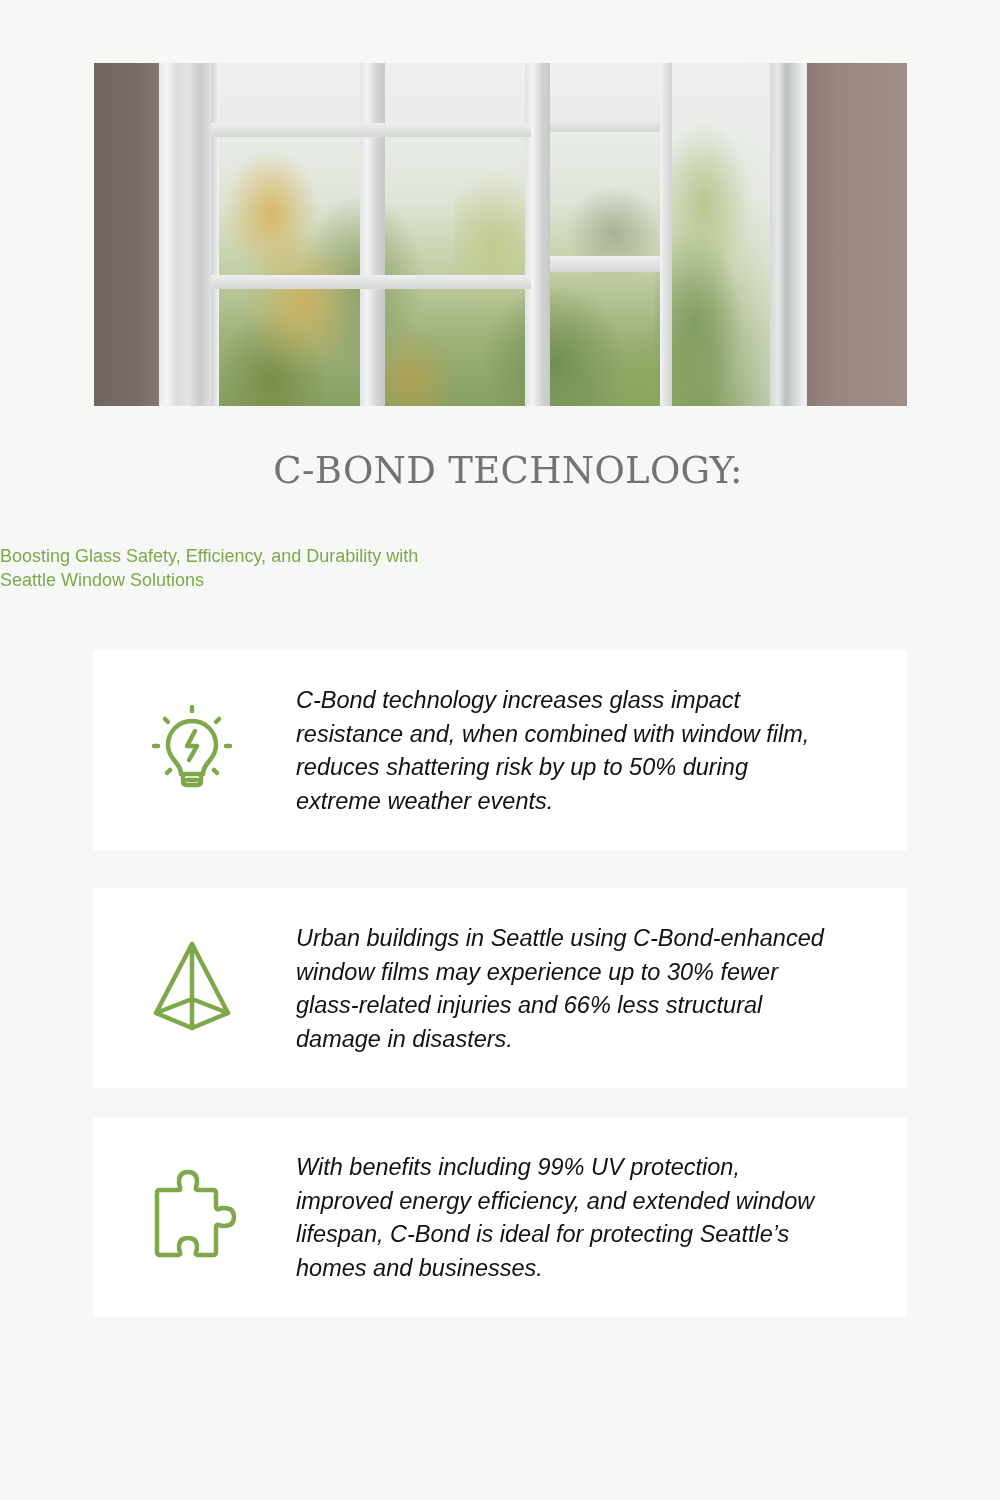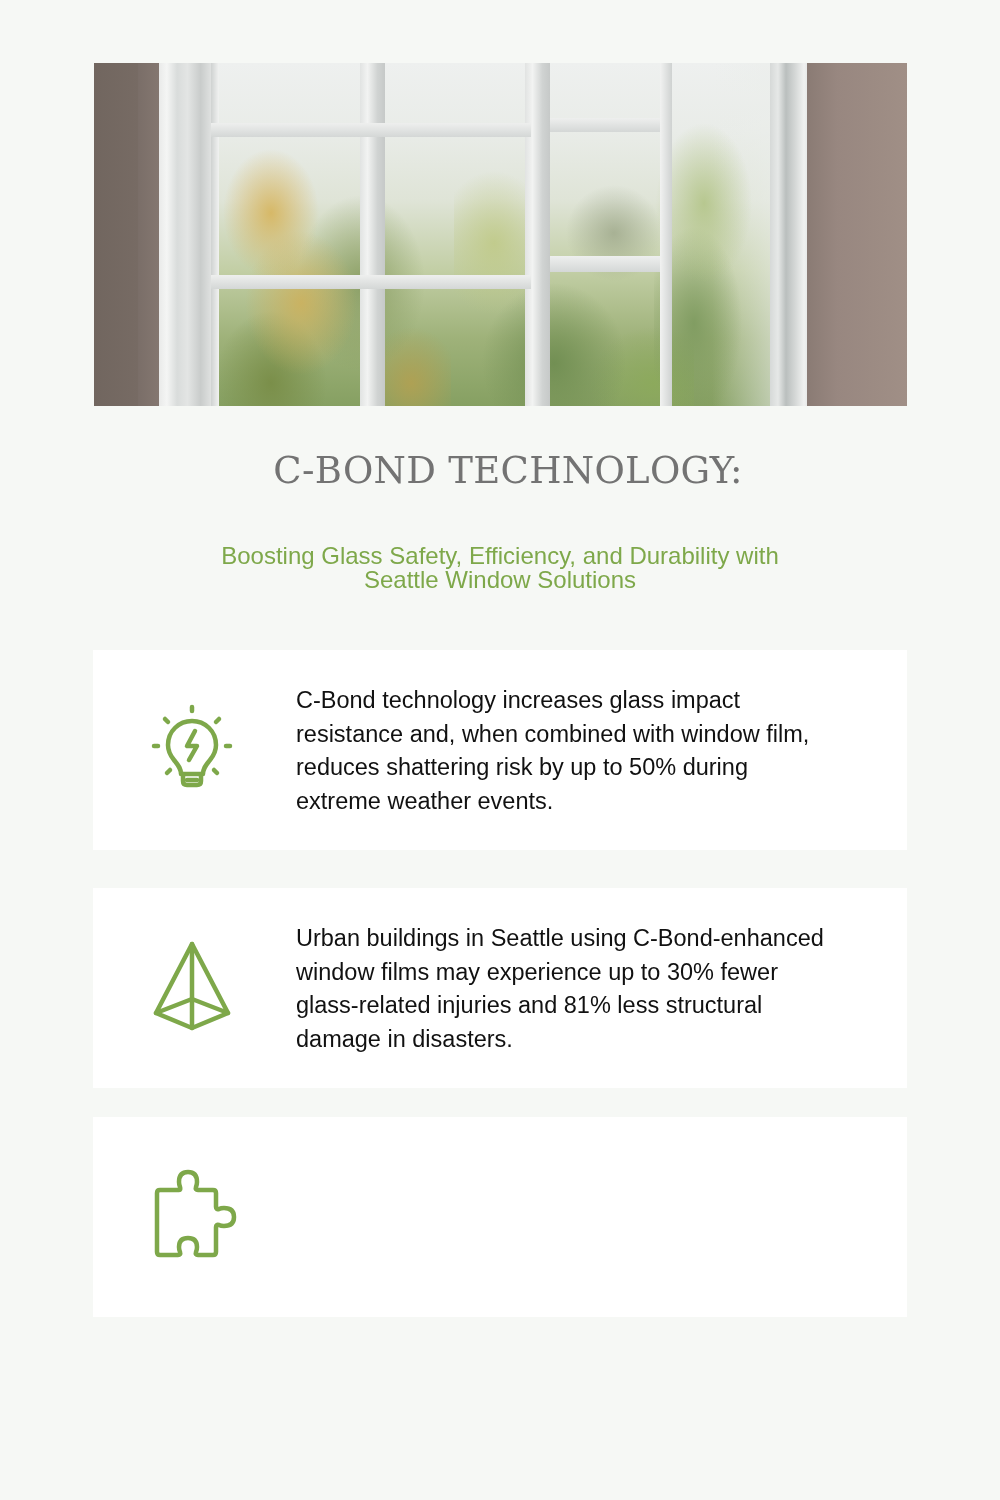--- a/index.html
+++ b/index.html
@@ -95,23 +95,22 @@
       line-height: 46px;
       letter-spacing: 0.3px;
       color: #737373;
       margin: 8px;
       font-weight: normal;
     }
     .subtitle {
       position: absolute;
       left: 0; top: 544px;
       width: 1000px;
-      text-align: center;
       font-family: "Liberation Sans", "DejaVu Sans", sans-serif;
-      font-size: 24px;
+      font-size: 18px;
       line-height: 24px;
       color: #7ea84a;
       margin: 0;
     }
 
     
     .card {
       position: absolute;
       left: 93px;
       width: 814px;
@@ -126,20 +125,21 @@
     .card .icon svg { width: 100px; height: 100px; display: block; }
     .card .text {
       position: absolute;
       left: 203px;
       width: 540px;
       font-family: "Liberation Sans", "DejaVu Sans", sans-serif;
       font-size: 23.5px;
       line-height: 33.5px;
       color: #111111;
       margin: 0;
+      font-style: italic;
     }
     .card-1 { top: 650px; height: 200px; }
     .card-2 { top: 888px; height: 200px; }
     .card-3 { top: 1117px; height: 200px; }
     .card-1 .icon { top: 47px; }
     .card-2 .icon { top: 48px; }
     .card-3 .icon { top: 48px; }
     .card-1 .text { top: 34px; }
     .card-2 .text { top: 34px; }
     .card-3 .text { top: 34px; }
@@ -196,22 +196,23 @@
 </div>
 
 <div class="card card-2">
   <div class="icon">
     <svg viewBox="0 0 100 100" fill="none" stroke="#7ea84a" stroke-width="4.5" stroke-linecap="round" stroke-linejoin="round">
       <path d="M47 8 L11 77 L47 92 L83 77 Z"></path>
       <line x1="47" y1="8" x2="47" y2="92"></line>
       <path d="M11 77 L47 63 L83 77"></path>
     </svg>
   </div>
-  <p class="text">Urban buildings in Seattle using C-Bond-enhanced window films may experience up to 30% fewer glass-related injuries and 81% less structural damage in disasters.</p>
+  <p class="text">Urban buildings in Seattle using C-Bond-enhanced window films may experience up to 30% fewer glass-related injuries and 66% less structural damage in disasters.</p>
 </div>
 
 <div class="card card-3">
   <div class="icon">
     <svg viewBox="0 0 100 100" fill="none" stroke="#7ea84a" stroke-width="4.5" stroke-linecap="round" stroke-linejoin="round">
       <path d="M12 28 Q12 25 15 25 L34 25 Q36 25 35 22 Q34 19 34 17 Q34 7 43 7 Q52 7 52 17 Q52 19 51 22 Q50 25 53 25 L68 25 Q71 25 71 28 L71 42 Q71 45 74 44 Q76 43 79 43 Q89 43 89 52 Q89 61 79 61 Q76 61 74 60 Q71 59 71 62 L71 87 Q71 90 68 90 L53 90 Q50 90 51 87 Q52 85 52 82 Q52 73 43 73 Q34 73 34 82 Q34 85 35 87 Q36 90 33 90 L15 90 Q12 90 12 87 Z"></path>
     </svg>
   </div>
+  <p class="text">With benefits including 99% UV protection, improved energy efficiency, and extended window lifespan, C-Bond is ideal for protecting Seattle’s homes and businesses.</p>
 </div>
 
 </body></html>

